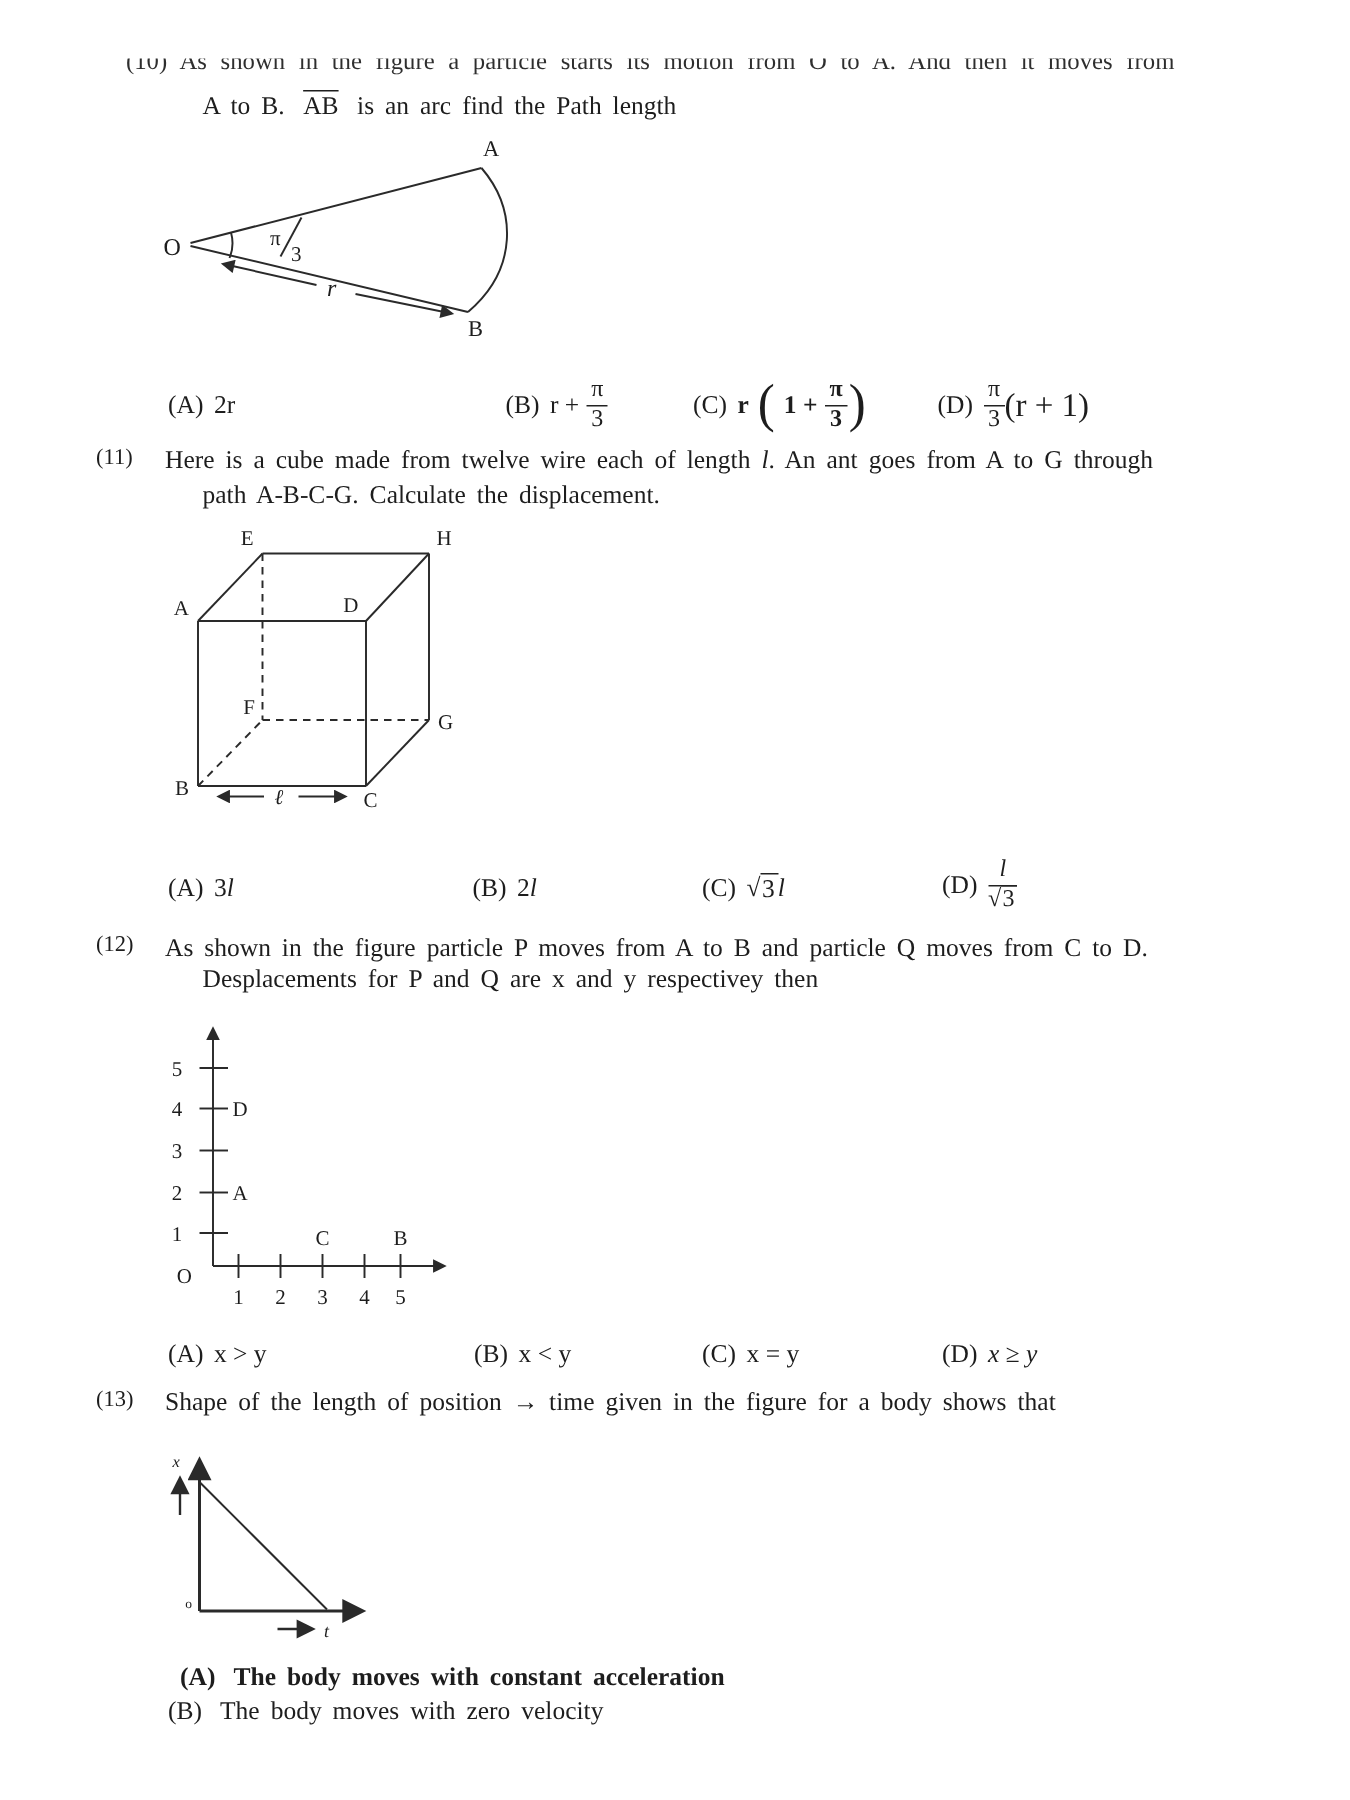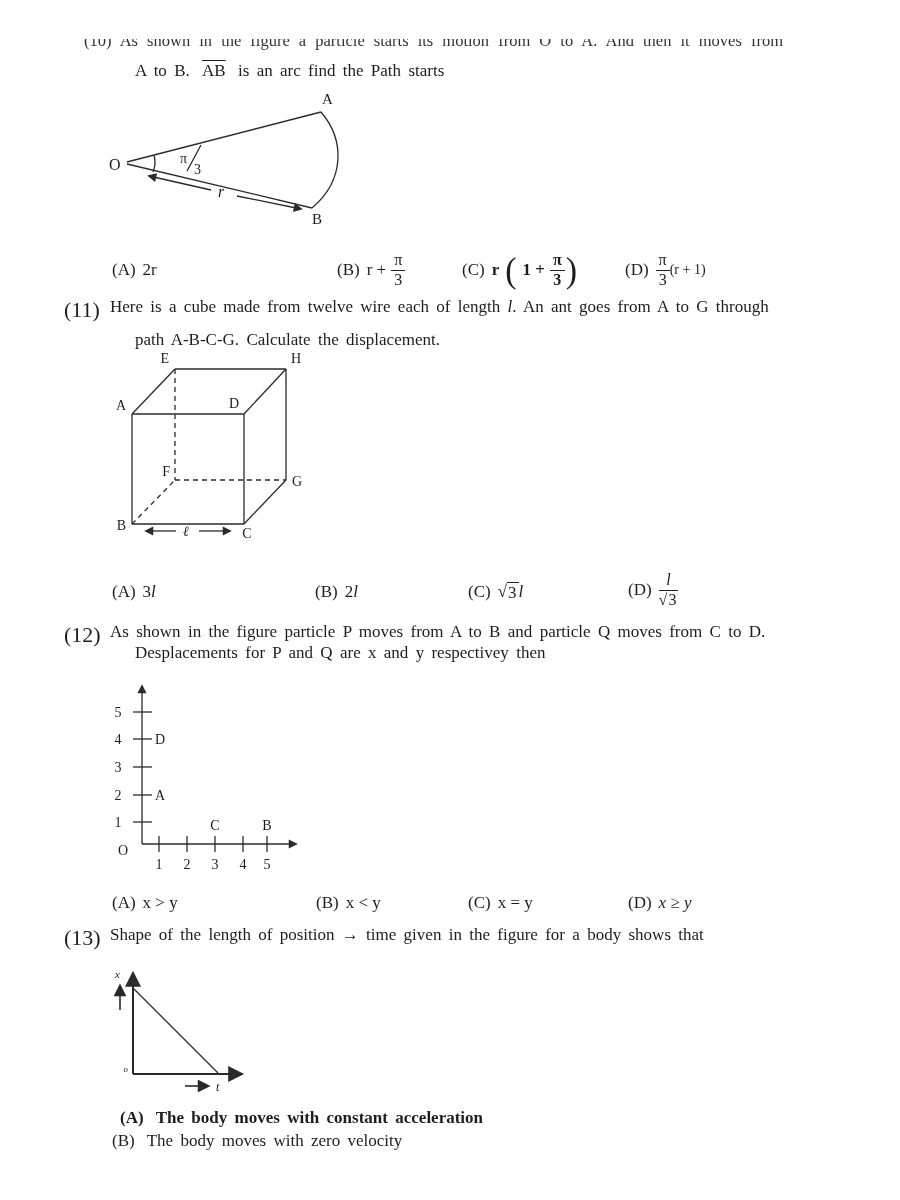--- a/index.html
+++ b/index.html
@@ -6,21 +6,21 @@
   html, body { width:900px; height:1200px; }
   body {
     background:#ffffff;
     font-family:"Liberation Serif","DejaVu Serif",serif;
     color:#1d1d1d;
     position:relative;
     overflow:hidden;
   }
   .abs { position:absolute; }
   .qline { font-size:17px; word-spacing:0.18em; white-space:nowrap; }
-  .qnum  { font-size:22px;text-align:center; }
+  .qnum  { font-size:15px;text-align:center; }
   .clipped-box { overflow:hidden; height:13px;margin-left:20px; }
   .clipped-inner {
     display:block; font-size:16.5px; white-space:nowrap;
     transform:translateY(-8px); filter:blur(0.4px); opacity:0.92;
     word-spacing:0.3em;
   }
   .ovl { text-decoration:overline; }
   .opt { position:absolute; display:flex; align-items:center; font-size:17px; }
   .opt .lbl { margin-right:7px; }
   .frac { display:inline-block; text-align:center; vertical-align:middle; line-height:1.05; font-size:16px; }
@@ -42,21 +42,21 @@
 
 <div>
 
   <div class="abs clipped-box" style="left:64px; top:39px; width:756px;">
     <span class="clipped-inner">(10)   As shown in the figure a particle starts its motion from O to A. And then it moves from</span>
   </div>
 
   <div class="abs qline" style="left:135px; top:61px;">
     <span>A to B.</span>
     <span class="ovl sp-l sp-r">AB</span>
-    <span>is an arc find the Path starts</span>
+    <span>is an arc find the Path length</span>
   </div>
 
   <svg style="left:105px; top:92px;" width="250" height="140" viewBox="0 0 250 140">
     <defs>
       <marker id="arA" viewBox="0 0 10 10" refX="8" refY="5" markerWidth="9" markerHeight="7" orient="auto-start-reverse">
         <path d="M0,0 L10,5 L0,10 z" fill="#2a2a2a"></path>
       </marker>
     </defs>
     <line class="stroke" x1="22" y1="70" x2="216" y2="20"></line>
     <line class="stroke" x1="22" y1="72" x2="207" y2="116"></line>
@@ -95,29 +95,29 @@
       <span class="fd">3</span>
     </span>
     <span class="bp">)</span>
   </div>
   <div class="opt" style="left:625px; top:246px; height:48px;">
     <span class="lbl">(D)</span>
     <span class="frac">
       <span class="fn">π</span>
       <span class="fd">3</span>
     </span>
-    <span style="font-size:14px;">(r + 1)</span>
+    <span style="font-size:22px;">(r + 1)</span>
   </div>
 
   <div class="abs qnum" style="left:64px; top:297px;">(11)</div>
   <div class="abs qline" style="left:110px; top:297px;">
     <span>Here is a cube made from twelve wire each of length</span>
     <span class="it">l</span><span>. An ant goes from A to G through</span>
   </div>
-  <div class="abs qline" style="left:135px; top:330px;">path A-B-C-G. Calculate the displacement.</div>
+  <div class="abs qline" style="left:135px; top:320px;">path A-B-C-G. Calculate the displacement.</div>
 
   <svg style="left:110px; top:348px;" width="215" height="195" viewBox="0 0 215 195">
     <defs>
       <marker id="arC" viewBox="0 0 10 10" refX="8" refY="5" markerWidth="9" markerHeight="7" orient="auto-start-reverse">
         <path d="M0,0 L10,5 L0,10 z" fill="#2a2a2a"></path>
       </marker>
     </defs>
 
     <line class="stroke" x1="22" y1="66" x2="134" y2="66"></line>
     <line class="stroke" x1="22" y1="66" x2="22" y2="176"></line>

